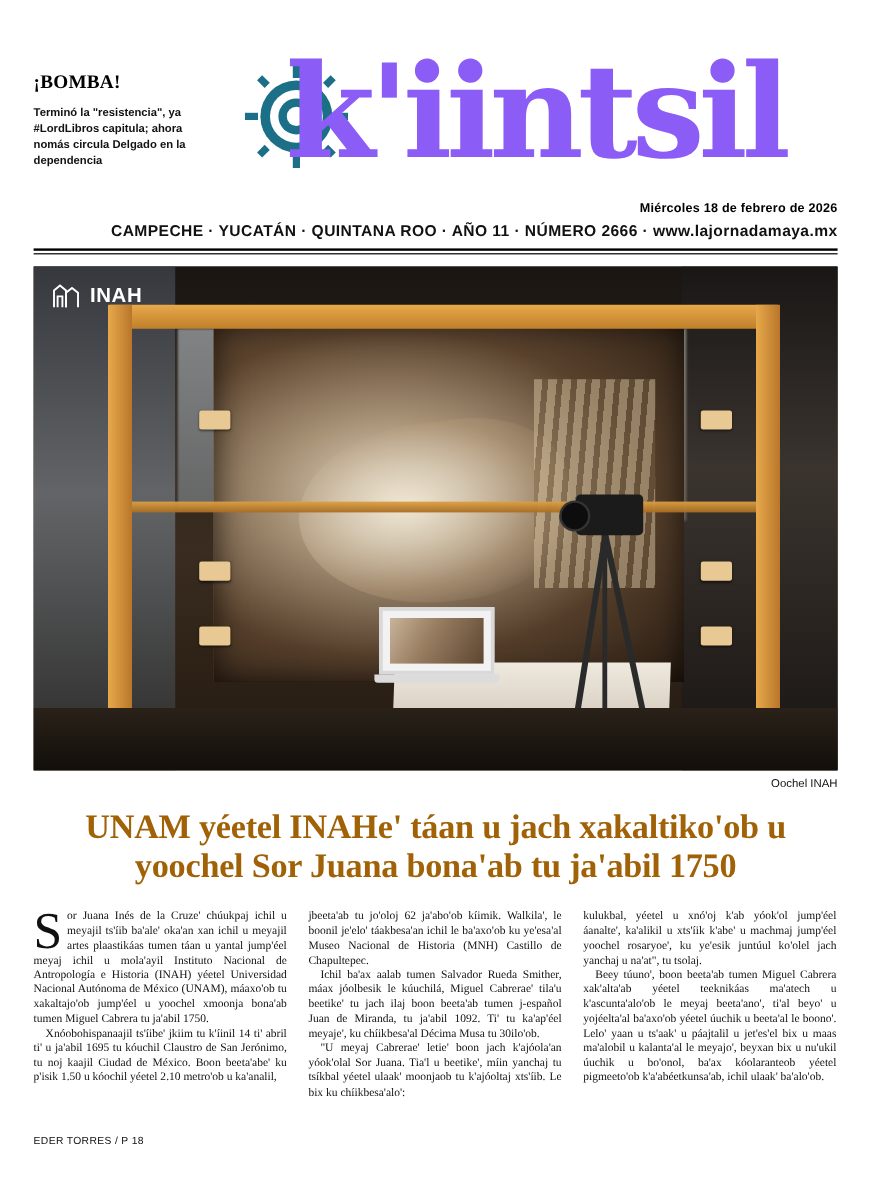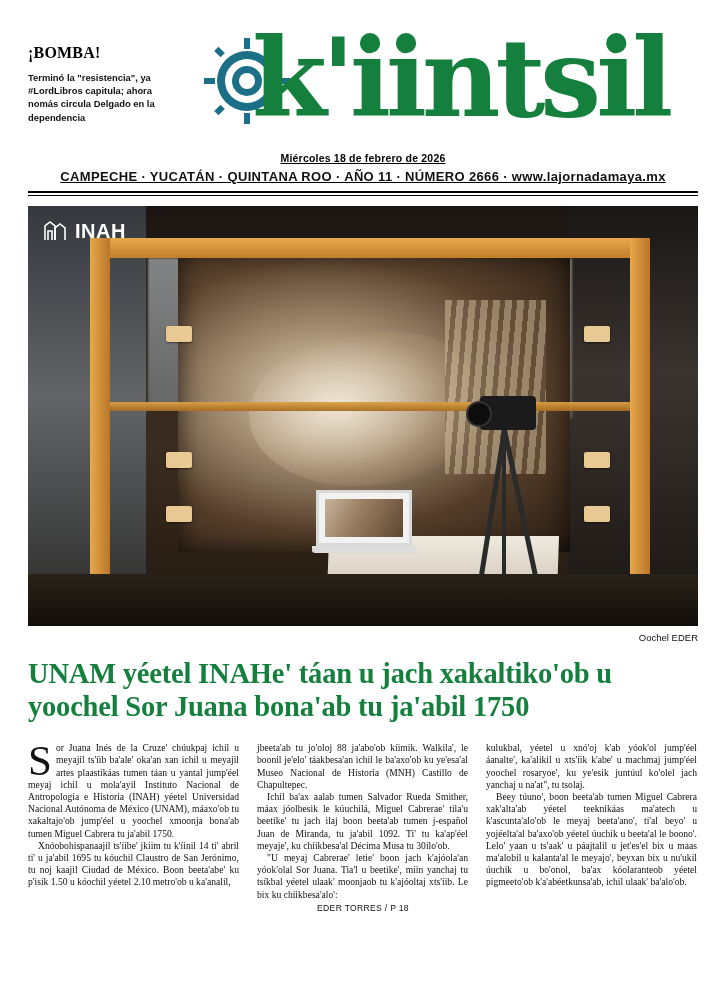--- a/index.html
+++ b/index.html
@@ -20,21 +20,21 @@
     height: 996px;
     position: relative;
     box-sizing: border-box;
     padding: 0 28px;
   }
 
   
   .masthead {
     display: flex;
     align-items: flex-start;
-    padding-top: 22px;
+    padding-top: 38px;
     height: 120px;
     justify-content: space-between;
   }
   .bomba-col {
     width: 168px;
     padding-top: 22px;
     flex: 0 0 168px;
   }
   .bomba-title {
     font-family: "Liberation Serif", serif;
@@ -65,35 +65,34 @@
   }
   .sun-mark {
     position: absolute;
     left: 8px;
     top: 16px;
     width: 86px;
     height: 86px;
   }
   .wordmark {
     position: absolute;
-    left: 56px;
+    left: 42px;
     top: 2px;
     font-family: "DejaVu Serif", serif;
     font-weight: bold;
     font-size: 108px;
     line-height: 108px;
     letter-spacing: -5px;
-    color: #15803d;
+    color: #8b5cf6;
   }
 
   
   .datebar {
     margin-top: 10px;
-    text-align: center;
-    text-decoration: underline;
+    text-align: right;
   }
   .date-line {
     font-family: "Liberation Sans", sans-serif;
     font-size: 10.5px;
     font-weight: bold;
     letter-spacing: 0.2px;
   }
   .edition-line {
     font-family: "Liberation Sans", sans-serif;
     font-size: 13px;
@@ -236,39 +235,40 @@
     background: linear-gradient(180deg,#2a2219,#120e0a);
   }
   .inah-logo {
     position: absolute; left: 14px; top: 12px;
     display: flex; align-items: center; gap: 7px;
     color: #fff;
   }
   .inah-glyph { width: 26px; height: 26px; }
   .inah-text {
     font-family: "Liberation Sans", sans-serif;
-    font-weight: bold; font-size: 20px; letter-spacing: .5px; color:#fff;text-align:right;
+    font-weight: bold; font-size: 17px; letter-spacing: .5px; color:#fff;text-align:right;
   }
   .photo-credit {
     text-align: right;
     font-family: "Liberation Sans", sans-serif;
     font-size: 9.5px;
     margin-top: 6px;
     color: #111;
   }
 
   
   .headline {
     font-family: "Liberation Serif", serif;
     font-size: 28.5px;
     line-height: 33px;
     font-weight: bold;
-    color: #15803d;
+    color: #a16207;
     margin-top: 14px;
     letter-spacing: -0.2px;
+    text-align: center;
   }
 
   
   .columns {
     margin-top: 14px;
     display: flex;
     gap: 18px;
   }
   .col {
     width: 211px;
@@ -282,22 +282,22 @@
   .col p.first { text-indent: 0; }
   .dropcap {
     float: left;
     font-family: "Liberation Serif", serif;
     font-size: 43px;
     line-height: 33px;
     font-weight: normal;
     padding: 2px 4px 0 0;
   }
   .byline {
-    margin-top: 2px;
-    text-align: center;
+    margin-top: 28px;
+    text-align: left;
     font-family: "Liberation Sans", sans-serif;
     font-size: 8.6px;
     letter-spacing: .3px;
     color: #111;
   }
 </style>
 </head>
 <body>
 
 <div class="page">
@@ -393,32 +393,32 @@
             <g fill="none" stroke="#ffffff" stroke-width="1.6">
               <path d="M3 22 L3 8 L8 4 L13 8 L13 22"></path>
               <path d="M13 22 L13 10 L18 6 L23 10 L23 22"></path>
               <path d="M6 22 L6 13 L10 13 L10 22"></path>
             </g>
           </svg>
         </span>
         <span class="inah-text">INAH</span>
       </div>
     </div>
-    <div class="photo-credit">Oochel EDER</div>
+    <div class="photo-credit">Oochel INAH</div>
   </div>
 
   <h1 class="headline">UNAM yéetel INAHe' táan u jach xakaltiko'ob u yoochel Sor Juana bona'ab tu ja'abil 1750</h1>
 
   <div class="columns">
     <div class="col">
       <p class="first"><span class="dropcap">S</span><span>or Juana Inés de la Cruze' chúukpaj ichil u meyajil ts'íib ba'ale' oka'an xan ichil u meyajil artes plaastikáas tumen táan u yantal jump'éel meyaj ichil u mola'ayil Instituto Nacional de Antropología e Historia (INAH) yéetel Universidad Nacional Autónoma de México (UNAM), máaxo'ob tu xakaltajo'ob jump'éel u yoochel xmoonja bona'ab tumen Miguel Cabrera tu ja'abil 1750.</span></p>
       <p>Xnóobohispanaajil ts'íibe' jkiim tu k'íinil 14 ti' abril ti' u ja'abil 1695 tu kóuchil Claustro de San Jerónimo, tu noj kaajil Ciudad de México. Boon beeta'abe' ku p'isik 1.50 u kóochil yéetel 2.10 metro'ob u ka'analil,</p>
     </div>
     <div class="col">
-      <p class="first">jbeeta'ab tu jo'oloj 88 ja'abo'ob kíimik. Walkila', le boonil je'elo' táakbesa'an ichil le ba'axo'ob ku ye'esa'al Museo Nacional de Historia (MNH) Castillo de Chapultepec.</p>
+      <p class="first">jbeeta'ab tu jo'oloj 62 ja'abo'ob kíimik. Walkila', le boonil je'elo' táakbesa'an ichil le ba'axo'ob ku ye'esa'al Museo Nacional de Historia (MNH) Castillo de Chapultepec.</p>
       <p>Ichil ba'ax aalab tumen Salvador Rueda Smither, máax jóolbesik le kúuchilá, Miguel Cabrerae' tila'u beetike' tu jach ilaj boon beeta'ab tumen j-español Juan de Miranda, tu ja'abil 1092. Ti' tu ka'ap'éel meyaje', ku chíikbesa'al Décima Musa tu 30ilo'ob.</p>
       <p>"U meyaj Cabrerae' letie' boon jach k'ajóola'an yóok'olal Sor Juana. Tia'l u beetike', míin yanchaj tu tsíkbal yéetel ulaak' moonjaob tu k'ajóoltaj xts'íib. Le bix ku chíikbesa'alo':</p>
     </div>
     <div class="col">
       <p class="first">kulukbal, yéetel u xnó'oj k'ab yóok'ol jump'éel áanalte', ka'alikil u xts'íik k'abe' u machmaj jump'éel yoochel rosaryoe', ku ye'esik juntúul ko'olel jach yanchaj u na'at", tu tsolaj.</p>
       <p>Beey túuno', boon beeta'ab tumen Miguel Cabrera xak'alta'ab yéetel teeknikáas ma'atech u k'ascunta'alo'ob le meyaj beeta'ano', ti'al beyo' u yojéelta'al ba'axo'ob yéetel úuchik u beeta'al le boono'. Lelo' yaan u ts'aak' u páajtalil u jet'es'el bix u maas ma'alobil u kalanta'al le meyajo', beyxan bix u nu'ukil úuchik u bo'onol, ba'ax kóolaranteob yéetel pigmeeto'ob k'a'abéetkunsa'ab, ichil ulaak' ba'alo'ob.</p>
     </div>
   </div>
 
   <div class="byline">EDER TORRES / P 18</div>

